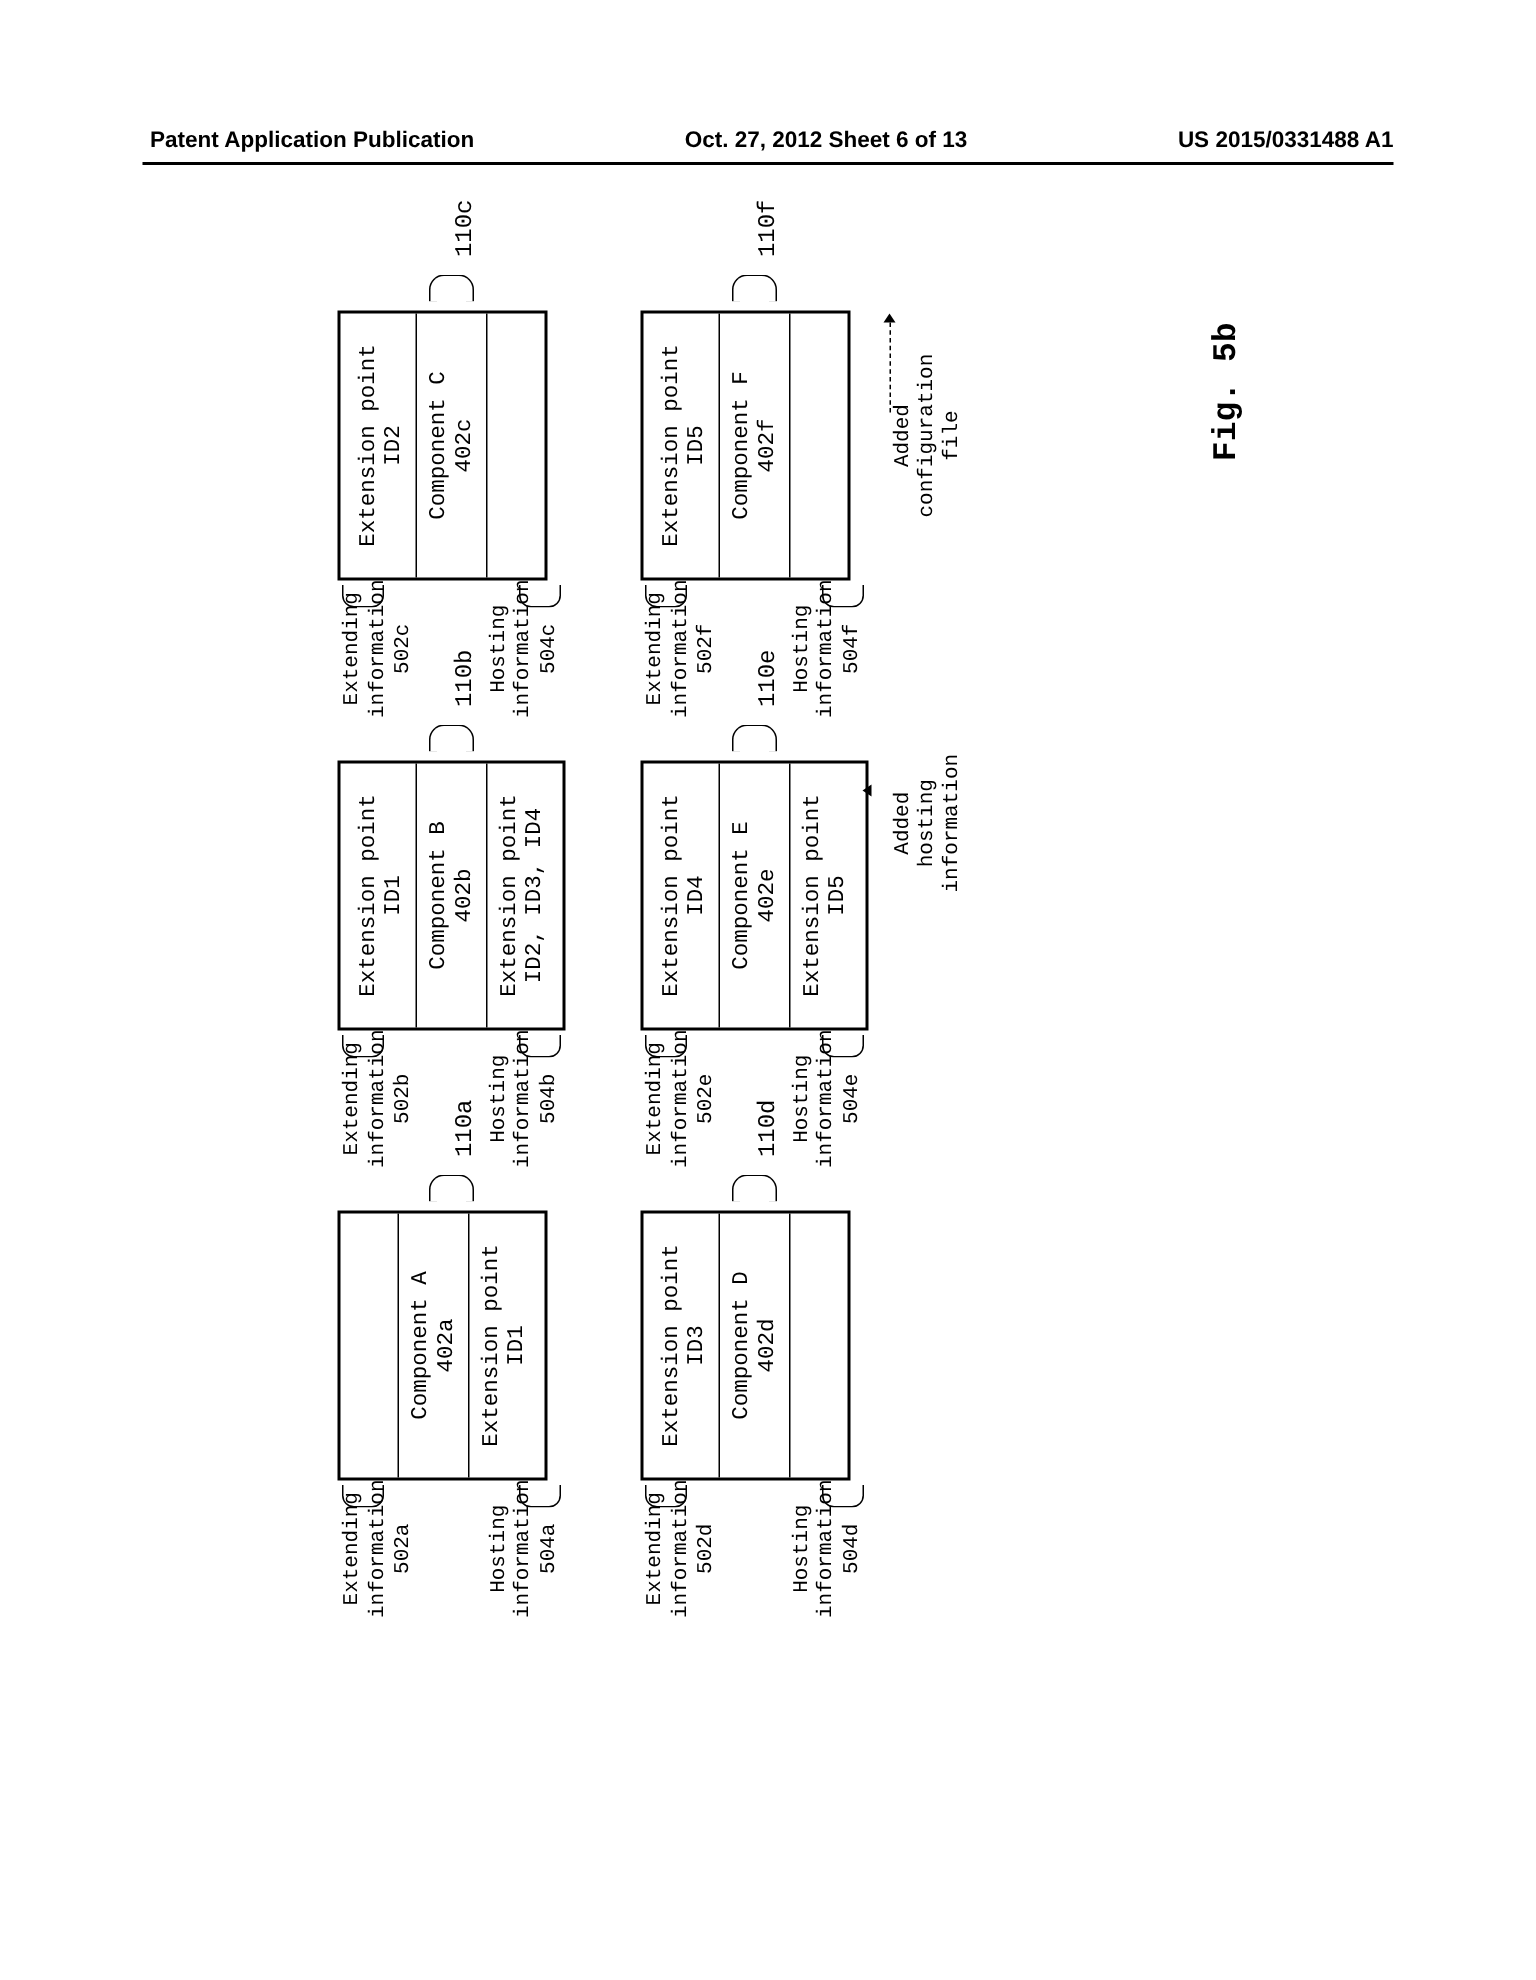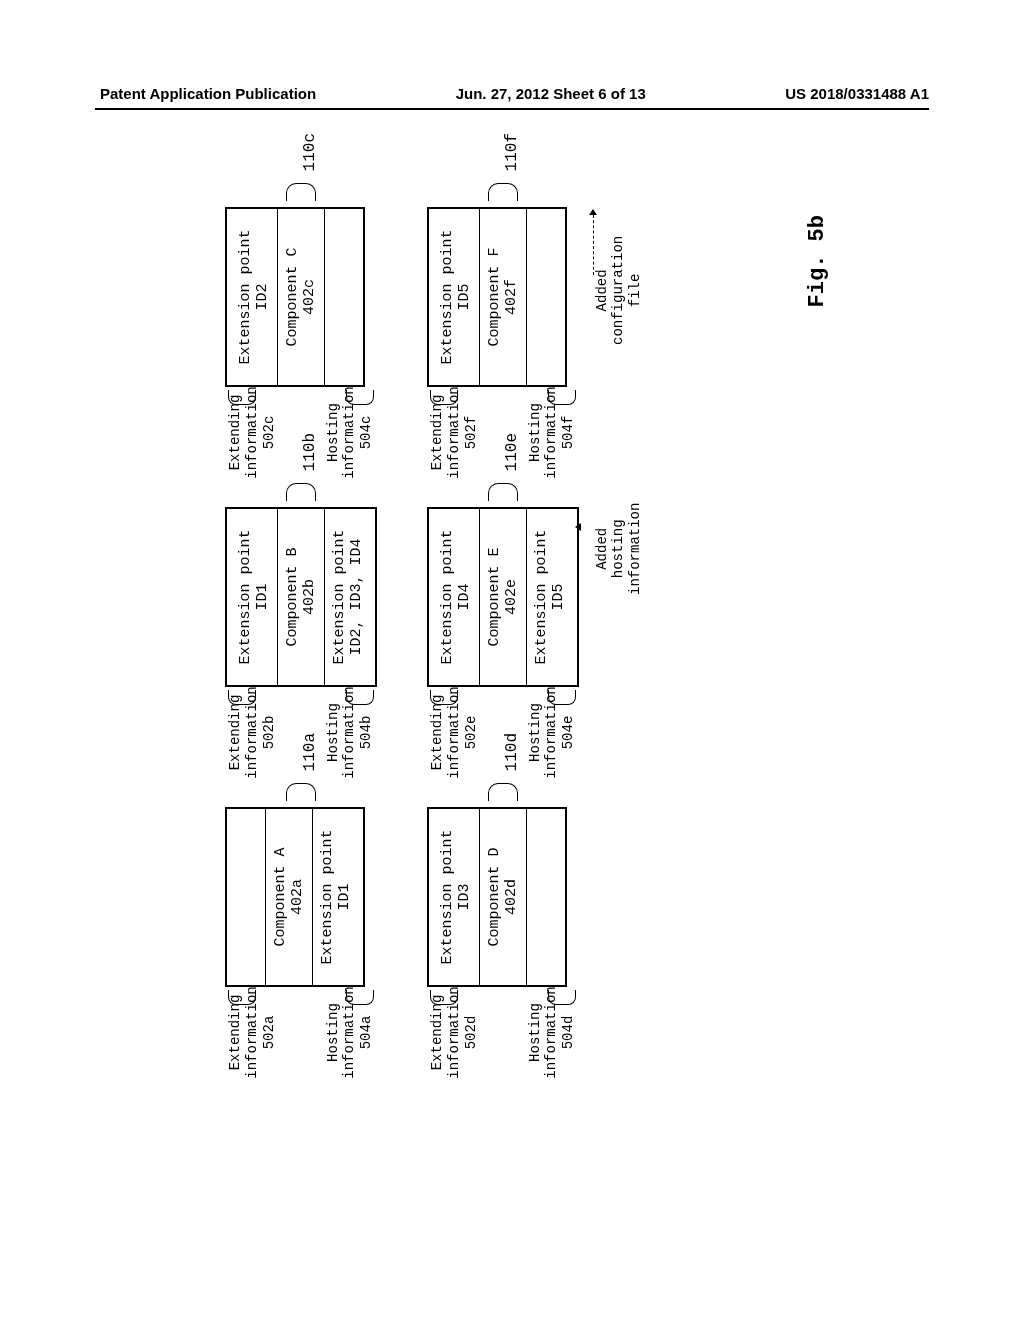--- a/index.html
+++ b/index.html
@@ -163,22 +163,22 @@
       font-family: 'Courier New', monospace;
       font-size: 22px;
       font-weight: bold;
     }
   </style>
 </head>
 <body>
 
 <div class="header">
   <span>Patent Application Publication</span>
-  <span>Jun. 27, 2012  Sheet 6 of 13</span>
-  <span>US 2018/0331488 A1</span>
+  <span>Oct. 27, 2012  Sheet 6 of 13</span>
+  <span>US 2015/0331488 A1</span>
 </div>
 <div class="header-line"></div>
 
 <div class="figure-container">
   <div class="rotated-content">
 
     <div class="row">
 
       <div class="component-group" style="margin-left:60px;">
         <div class="label label-left-top">

